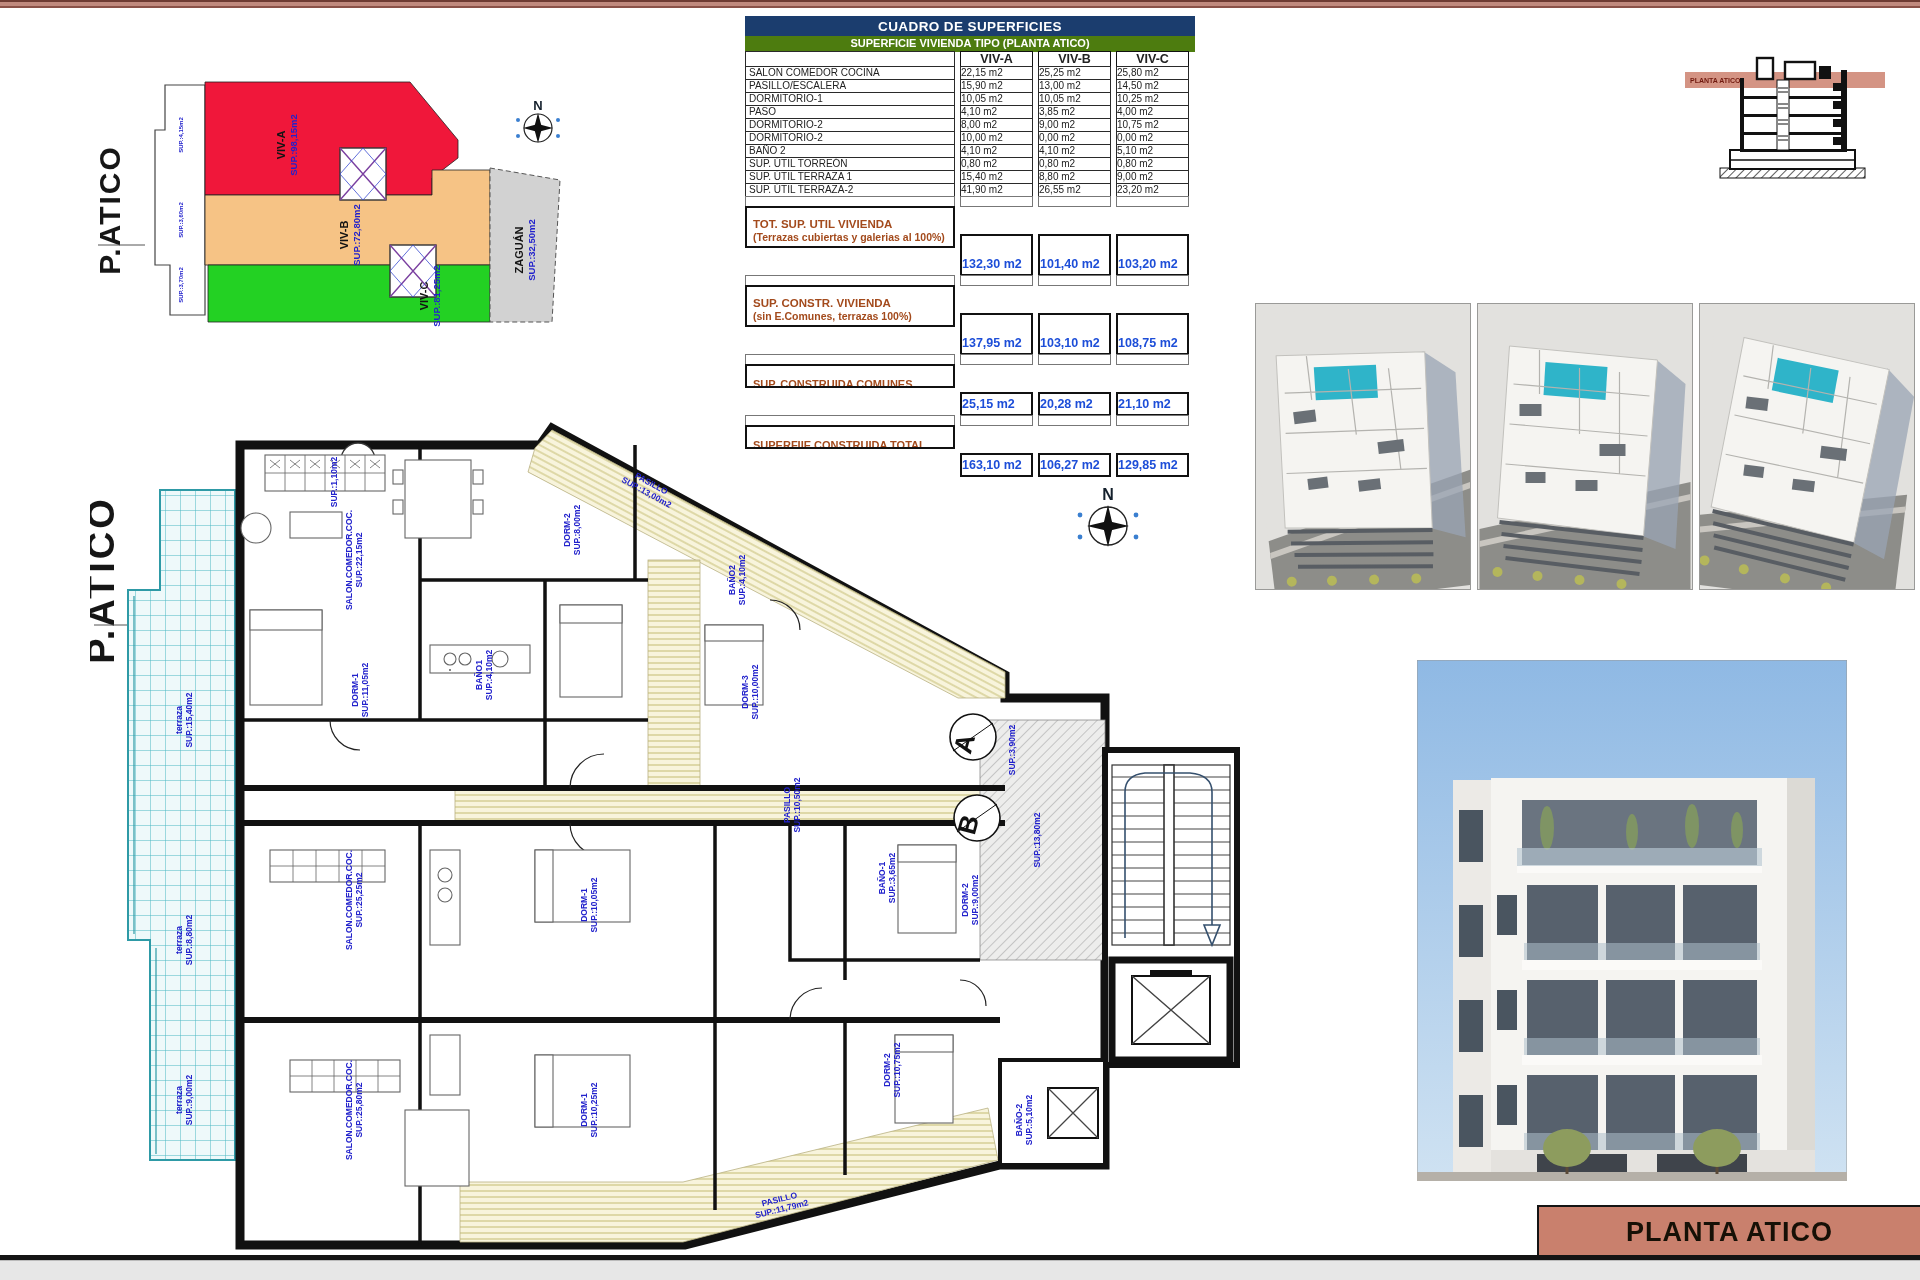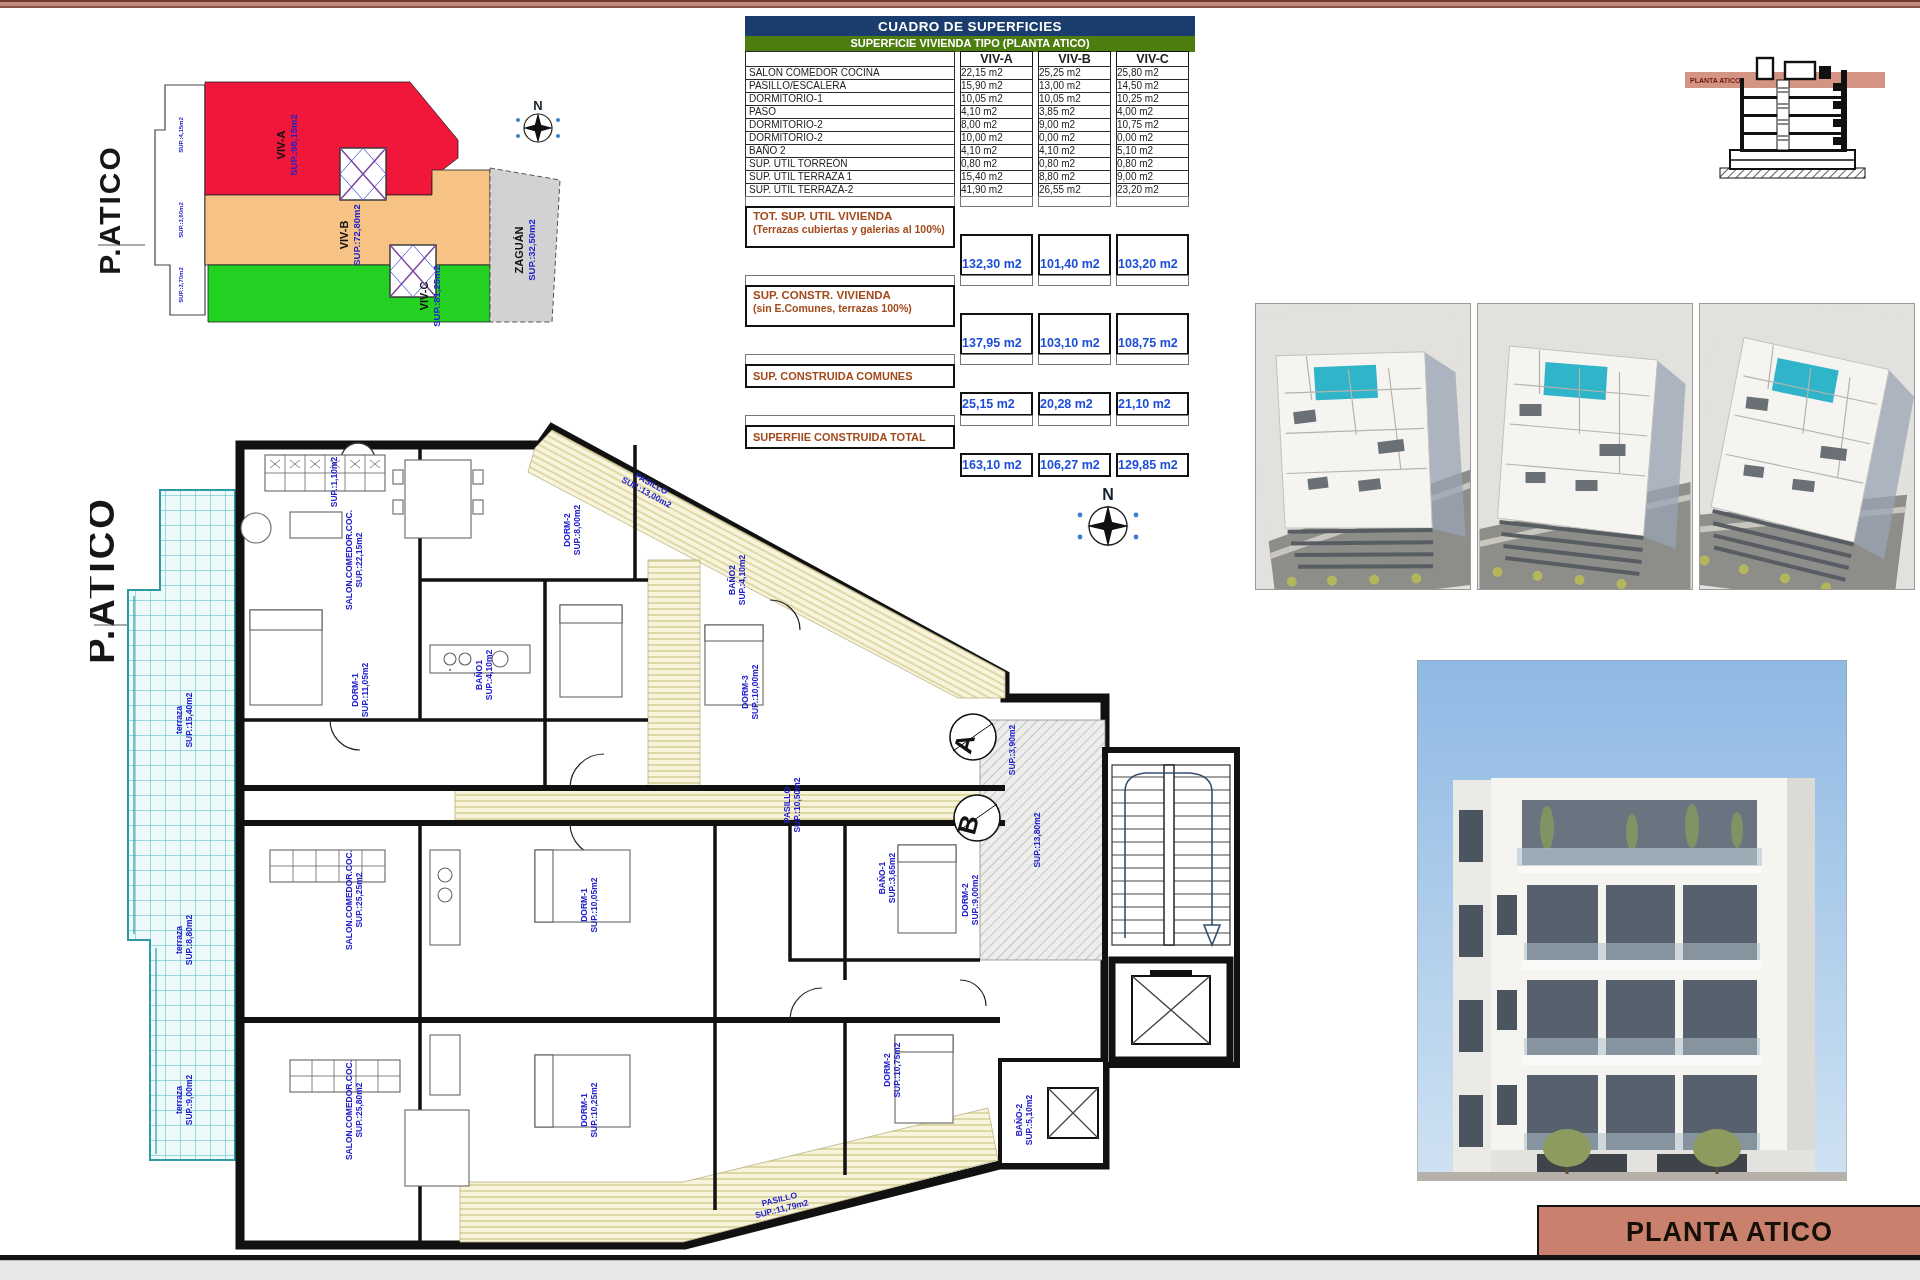--- a/index.html
+++ b/index.html
@@ -26,21 +26,21 @@
   .colrow .cell{border:1.6px solid #111;height:14px;font-weight:bold;font-size:12.5px;line-height:14px;}
   .colrow .colhead{text-align:center;padding-right:0;}
   .colrow .empty{border-color:#2a2a2a;border-width:1px;}
   .sprow .cell{height:9px;border-color:#777;}
   .trow.tot .cell{border-width:2px;border-color:#111;}
   .trow.tot .val{font-weight:bold;font-size:12.5px;color:#1d4ed8;margin-top:28px;}
   .trow.tot.big .cell{height:38px;}
   .trow.tot.big .val{line-height:56px;}
   .trow.tot.sml .cell{height:20px;}
   .trow.tot.sml .val{line-height:20px;}
-  .tlab{display:block;font-weight:bold;font-size:11.5px;color:#a34a1c;padding:2px 0 0 3px;line-height:13px;}
+  .tlab{display:block;font-weight:bold;font-size:11.5px;color:#a34a1c;padding:2px 0 0 3px;line-height:13px;margin-top:8px;}
   .tsub{display:block;font-weight:bold;font-size:10.5px;color:#a34a1c;padding-left:3px;line-height:12px;}
   .trow.tot.sml .tlab{font-size:11px;line-height:17px;}
 
   
   .plbl{font:bold 8.5px "Liberation Sans",sans-serif;fill:#2222cc;text-anchor:middle;}
   .kname{font:bold 11px "Liberation Sans",sans-serif;fill:#141414;text-anchor:middle;}
   .ksup{font:bold 9.5px "Liberation Sans",sans-serif;fill:#2222cc;text-anchor:middle;}
   .kedge{font:bold 6px "Liberation Sans",sans-serif;fill:#2222cc;text-anchor:middle;}
   .big-vert{font:bold 38px "Liberation Sans",sans-serif;fill:#161616;letter-spacing:3px;text-anchor:middle;}
   .key-vert{font:bold 30px "Liberation Sans",sans-serif;fill:#161616;letter-spacing:2px;text-anchor:middle;}

